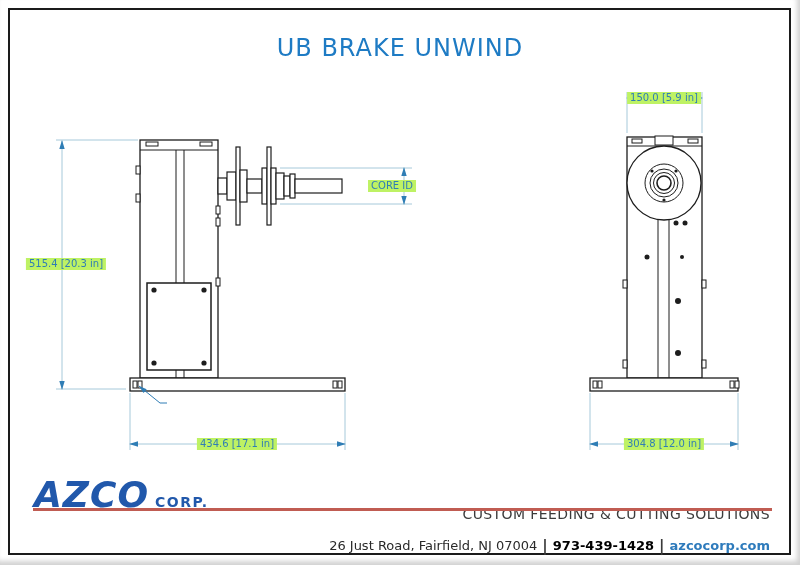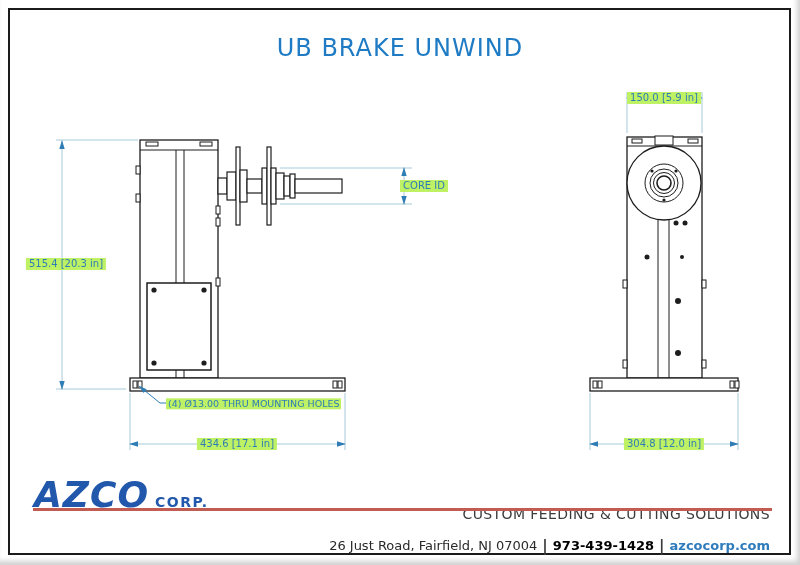--- a/index.html
+++ b/index.html
@@ -176,22 +176,21 @@
       <polygon points="703,98 694,95.3 694,100.7"></polygon>
       <polygon points="589,444 598,441.3 598,446.7"></polygon>
       <polygon points="739,444 730,441.3 730,446.7"></polygon>
       <polygon points="139,386 146.7,389.3 143.5,393.1"></polygon>
     </g>
     <polyline points="139,386 160,403 167,403" fill="none" stroke="#2f7db5" stroke-width="1"></polyline>
   </svg>
 
   <div class="dim-label" style="left:66px;top:264px;">515.4 [20.3 in]</div>
   <div class="dim-label" style="left:237px;top:444px;">434.6 [17.1 in]</div>
-  <div class="dim-label" style="left:424px;top:186px;">CORE ID</div>
-  <div class="dim-label note" style="left:166px;top:404px;">(4) Ø13.00 THRU MOUNTING HOLES</div>
+  <div class="dim-label" style="left:392px;top:186px;">CORE ID</div>
   <div class="dim-label" style="left:664px;top:98px;">150.0 [5.9 in]</div>
   <div class="dim-label" style="left:664px;top:444px;">304.8 [12.0 in]</div>
 
   <div class="logo">
     <span class="word">AZCO</span><span class="suffix">CORP.</span>
   </div>
   <div class="tagline">CUSTOM FEEDING &amp; CUTTING SOLUTIONS</div>
   <div class="footer-rule"></div>
   <div class="address-line">
     <span>26 Just Road, Fairfield, NJ 07004</span><span class="sep">|</span><span class="phone">973-439-1428</span><span class="sep">|</span><span class="site">azcocorp.com</span>

